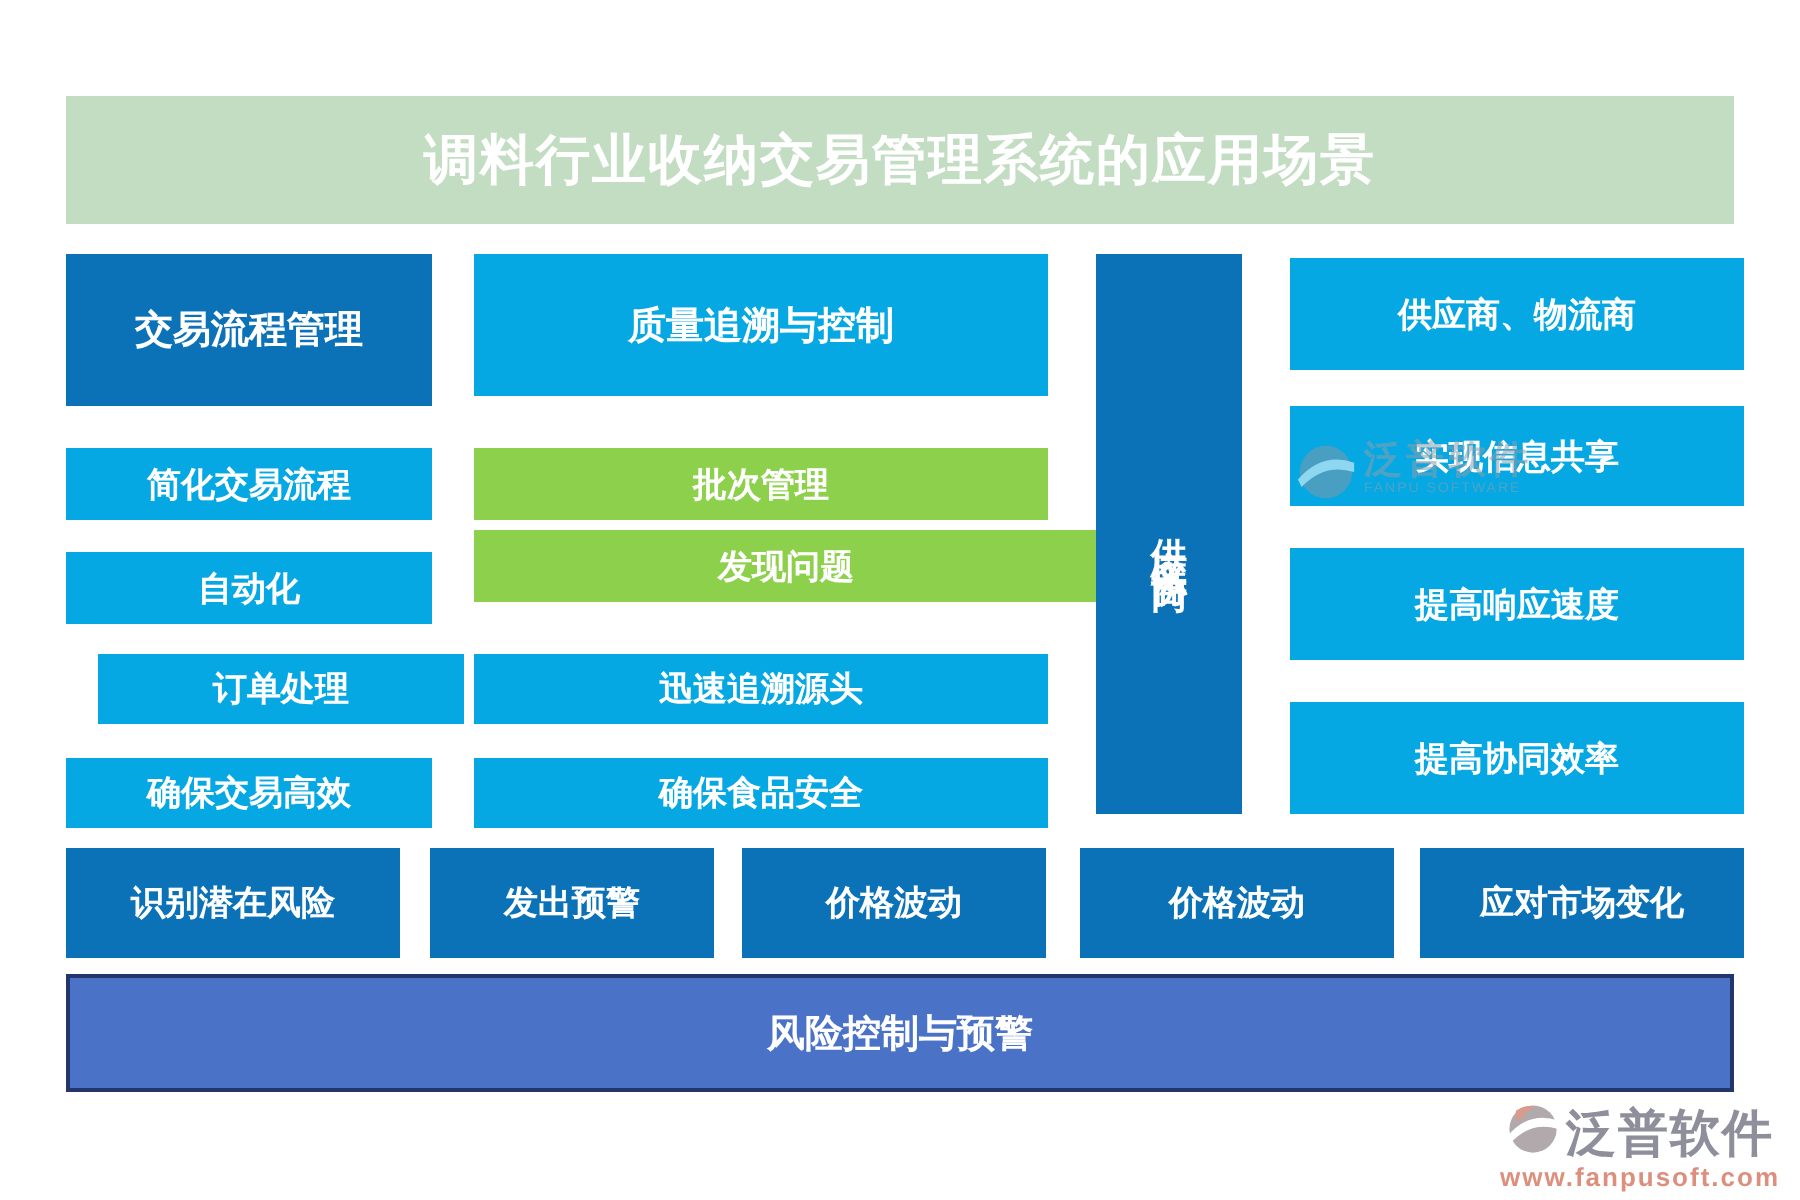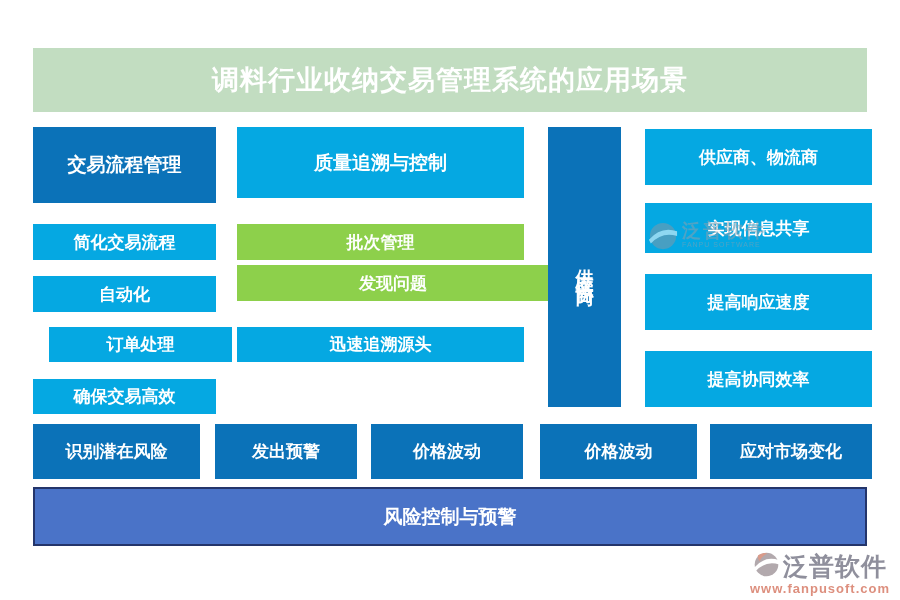--- a/index.html
+++ b/index.html
@@ -65,20 +65,21 @@
   <div class="box dark hdr" style="left:33px;top:127px;width:183px;height:76px;">交易流程管理</div>
   <div class="box light sm" style="left:33px;top:224px;width:183px;height:36px;">简化交易流程</div>
   <div class="box light sm" style="left:33px;top:276px;width:183px;height:36px;">自动化</div>
   <div class="box light sm" style="left:33px;top:327px;width:183px;height:35px;margin-left:16px;">订单处理</div>
   <div class="box light hdr" style="left:237px;top:127px;width:287px;height:71px;">质量追溯与控制</div>
 
   <div class="box light sm" style="left:33px;top:379px;width:183px;height:35px;">确保交易高效</div>
   <div class="box green sm" style="left:237px;top:224px;width:287px;height:36px;">批次管理</div>
   <div class="box green sm" style="left:237px;top:265px;width:312px;height:36px;">发现问题</div>
   <div class="box light sm" style="left:237px;top:327px;width:287px;height:35px;">迅速追溯源头</div>
+  <div class="box light sm" style="left:237px;top:379px;width:287px;height:35px;">确保食品安全</div>
 
   <div class="box dark vbar">供应链协同</div>
 
   <div class="box light sm" style="left:645px;top:129px;width:227px;height:56px;">供应商、物流商</div>
   <div class="box light sm" style="left:645px;top:203px;width:227px;height:50px;">实现信息共享</div>
   <div class="box light sm" style="left:645px;top:274px;width:227px;height:56px;">提高响应速度</div>
   <div class="box light sm" style="left:645px;top:351px;width:227px;height:56px;">提高协同效率</div>
 
   <div class="box dark sm" style="left:33px;top:424px;width:167px;height:55px;">识别潜在风险</div>
   <div class="box dark sm" style="left:215px;top:424px;width:142px;height:55px;">发出预警</div>

